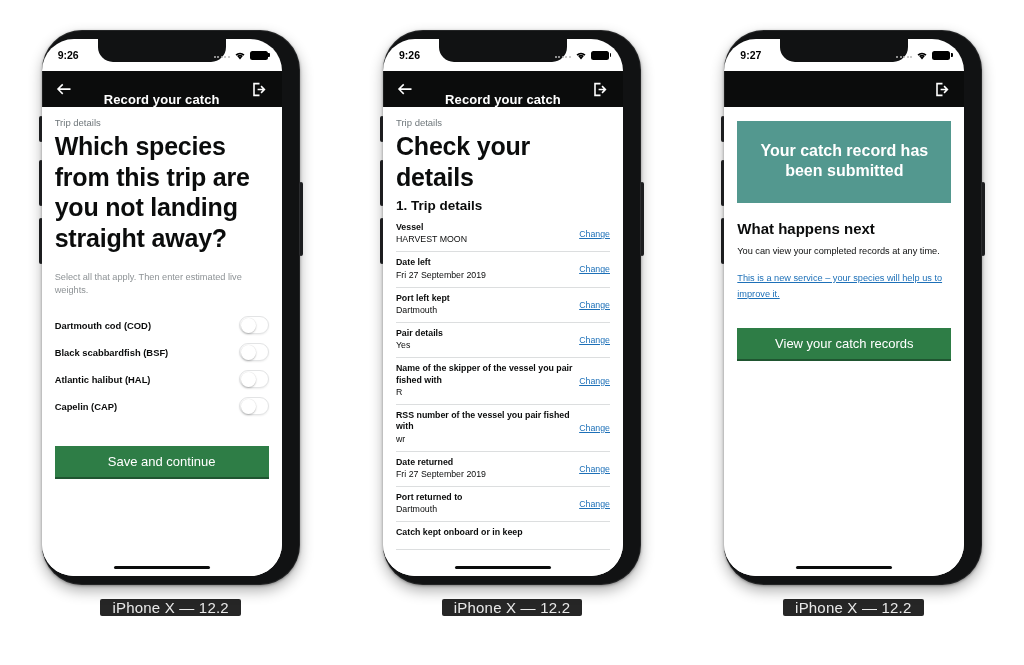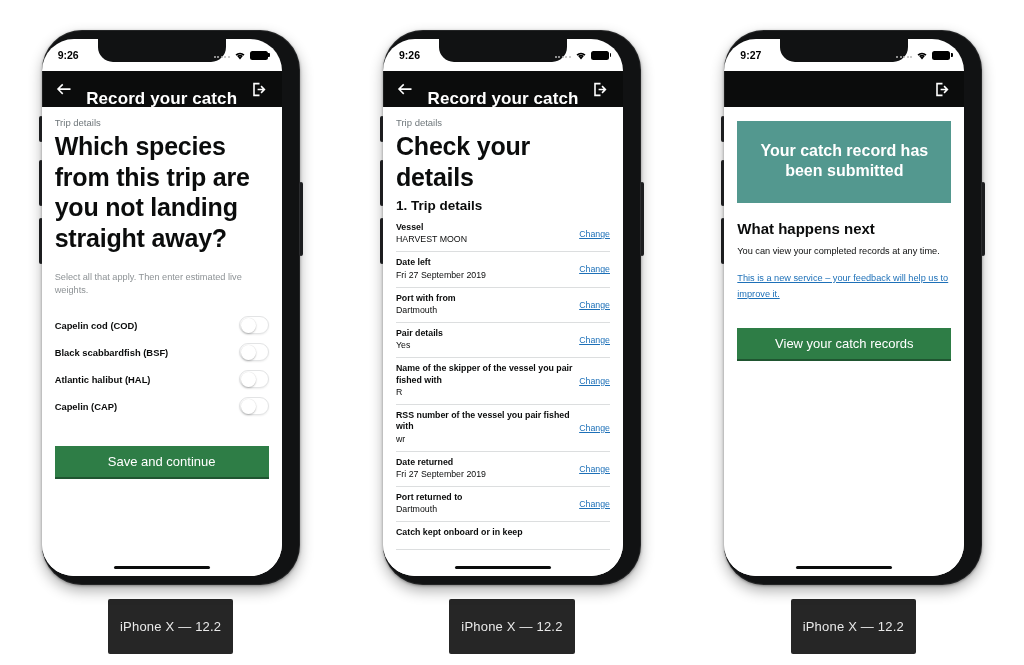--- a/index.html
+++ b/index.html
@@ -106,21 +106,21 @@
     height: 36px;
     background: #0b0c0c;
     display: flex;
     align-items: center;
     padding: 0 12px;
     color: #fff;
   }
   .appbar .title {
     flex: 1;
     text-align: center;
-    font-size: 17px;
+    font-size: 13px;
     font-weight: bold;
     letter-spacing: 0.1px;
     margin-top: 20px;
   }
   .icon-btn {
     width: 20px; height: 20px;
     display: flex; align-items: center; justify-content: center;
     flex: 0 0 20px;
   }
   .icon-btn svg { display: block; }
@@ -282,22 +282,22 @@
     background: #0b0c0c;
     border-radius: 2px;
     z-index: 8;
   }
 
   
   .device-chip {
     margin-top: 14px;
     background: #262626;
     color: #e9e9e9;
-    font-size: 13px;
-    padding: 20px 12px;
+    font-size: 15px;
+    padding: 0 12px;
     border-radius: 2px;
     letter-spacing: 0.2px;
     white-space: nowrap;
   }
 </style>
 </head>
 <body>
 
 <div class="stage">
 
@@ -347,21 +347,21 @@
           </div>
         </div>
 
         <div class="body">
           <div class="caption">Trip details</div>
           <h1 class="page-title">Which species from this trip are you not landing straight away?</h1>
           <div class="hint">Select all that apply. Then enter estimated live weights.</div>
 
           <div class="species-list">
             <div class="species-row">
-              <span class="species-label">Capelin cod (COD)</span>
+              <span class="species-label">Dartmouth cod (COD)</span>
               <span class="toggle">
                   <span class="knob"></span>
                 </span>
             </div>
             <div class="species-row">
               <span class="species-label">Black scabbardfish (BSF)</span>
               <span class="toggle">
                   <span class="knob"></span>
                 </span>
             </div>
@@ -449,21 +449,21 @@
             </div>
             <div class="summary-row">
               <div class="summary-main">
                 <div class="summary-key">Date left</div>
                 <div class="summary-val">Fri 27 September 2019</div>
               </div>
               <a class="change-link">Change</a>
             </div>
             <div class="summary-row">
               <div class="summary-main">
-                <div class="summary-key">Port with from</div>
+                <div class="summary-key">Port left kept</div>
                 <div class="summary-val">Dartmouth</div>
               </div>
               <a class="change-link">Change</a>
             </div>
             <div class="summary-row">
               <div class="summary-main">
                 <div class="summary-key">Pair details</div>
                 <div class="summary-val">Yes</div>
               </div>
               <a class="change-link">Change</a>
@@ -550,21 +550,21 @@
               </svg>
           </div>
         </div>
 
         <div class="body">
           <div class="confirm-panel">
             <div class="ctext">Your catch record has been submitted</div>
           </div>
           <h3 class="sub-head">What happens next</h3>
           <p class="para">You can view your completed records at any time.</p>
-          <a class="feedback-link">This is a new service – your feedback will help us to improve it.</a>
+          <a class="feedback-link">This is a new service – your species will help us to improve it.</a>
           <button class="btn-green">View your catch records</button>
         </div>
 
         <div class="home-indicator"></div>
       </div>
     </div>
     <div class="device-chip">iPhone X — 12.2</div>
   </div>
 
 </div>

